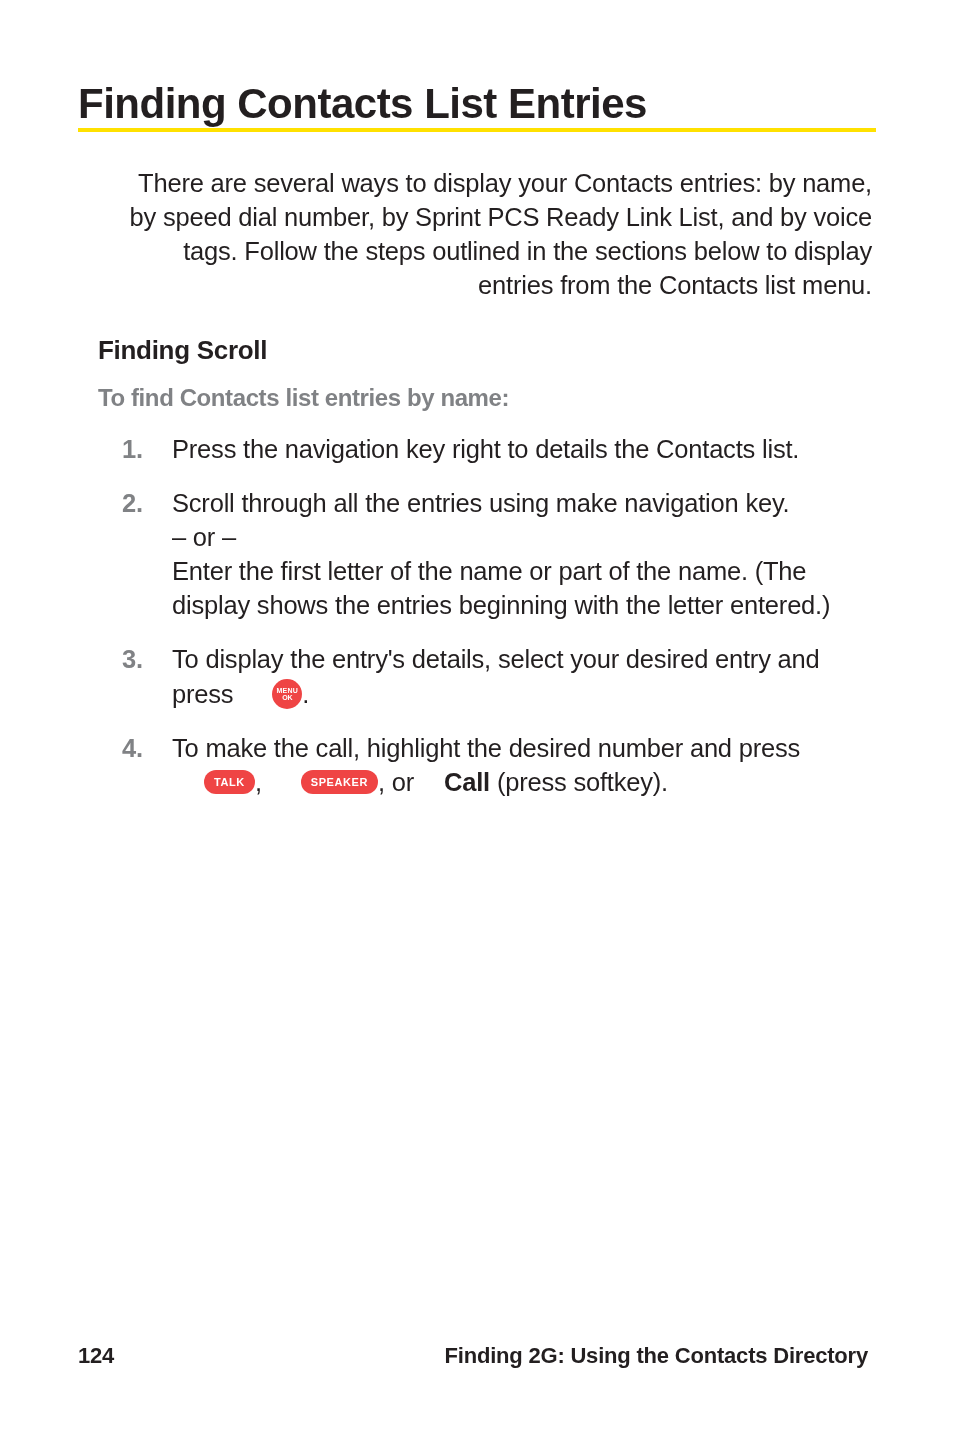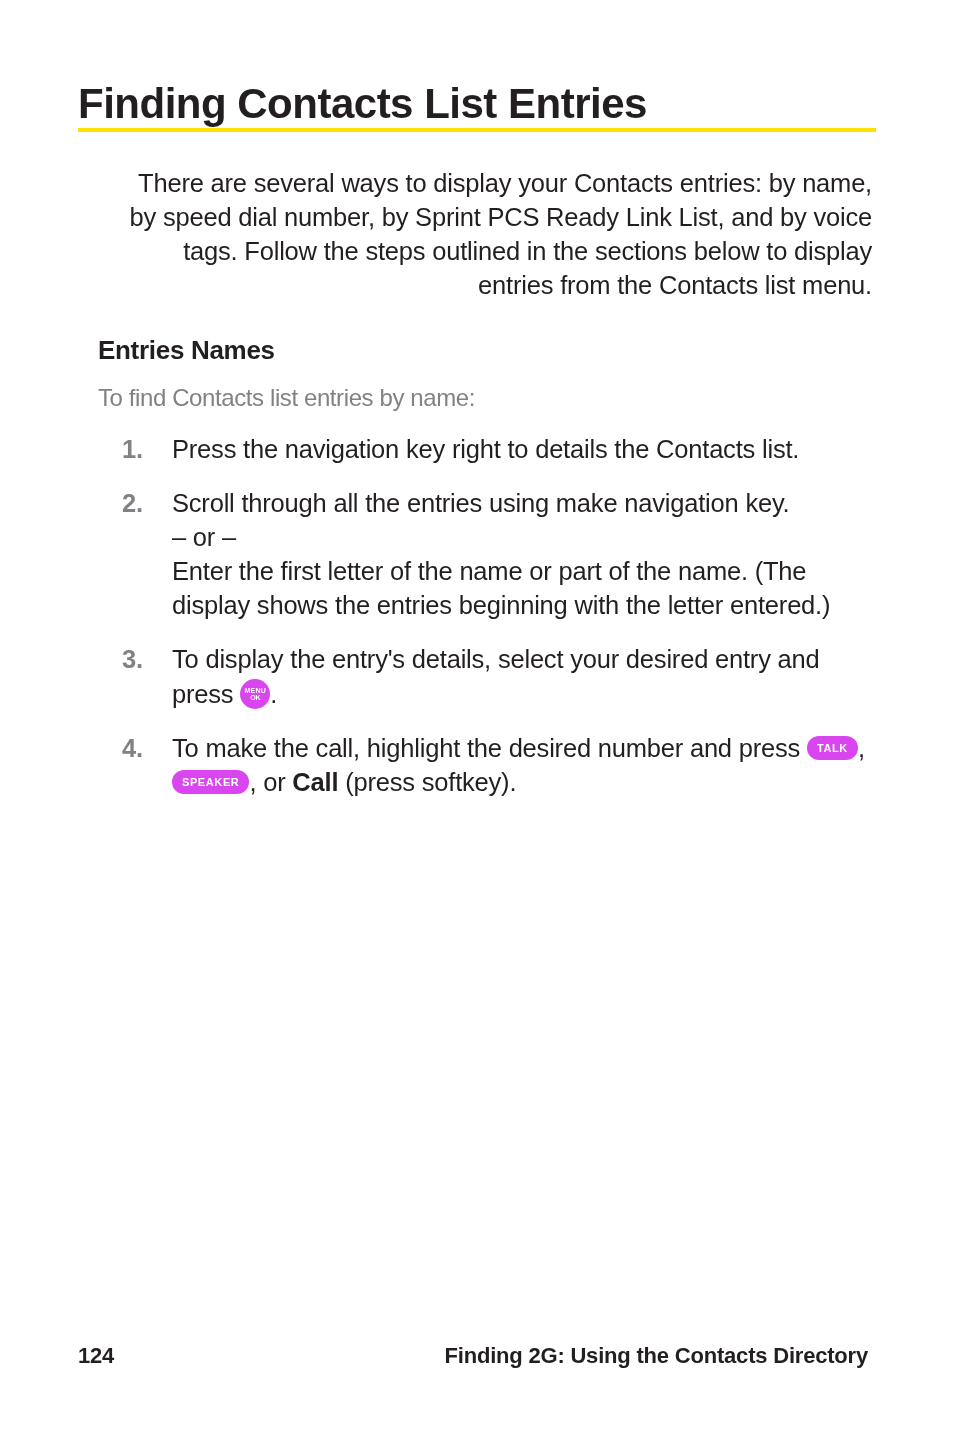--- a/index.html
+++ b/index.html
@@ -43,21 +43,21 @@
   }
   .sub-heading {
     font-size: 26px;
     font-weight: 700;
     margin-bottom: 18px;
     letter-spacing: -0.3px;
     padding-left: 20px;
   }
   .sub-sub {
     font-size: 24px;
-    font-weight: 400;
+    font-weight: 700;
     color: #808285;
     letter-spacing: -0.4px;
     margin-bottom: 20px;
     padding-left: 20px;
   }
   ol.steps {
     list-style: none;
     padding-left: 44px;
   }
   ol.steps > li {
@@ -72,27 +72,28 @@
     font-weight: 700;
     min-width: 50px;
   }
   .step-body {
     flex: 1;
   }
   .icon-pill {
     display: inline-flex;
     align-items: center;
     justify-content: center;
-    background: #d946ef;
+    background: #ef4444;
     color: #ffffff;
     border-radius: 999px;
     text-align: center;
     vertical-align: middle;
     position: relative;
     top: -2px;
+    margin-left: 32px;
   }
   .pill-menu {
     width: 30px;
     height: 30px;
     flex-direction: column;
     line-height: 1;
   }
   .pill-menu .m-top {
     font-size: 7px;
     font-weight: 700;
@@ -107,20 +108,21 @@
   .pill-wide {
     height: 24px;
     padding: 0 10px;
     font-size: 11px;
     font-weight: 700;
     font-family: Arial, sans-serif;
     letter-spacing: 0.6px;
   }
   .bold {
     font-weight: 700;
+    margin-left: 23px;
   }
   .footer {
     position: absolute;
     bottom: 62px;
     left: 78px;
     right: 86px;
     display: flex;
     justify-content: space-between;
     font-size: 22px;
     font-weight: 700;
@@ -131,21 +133,21 @@
 <body>
 
 <div class="page">
   <h1 class="main-title">Finding Contacts List Entries</h1>
   <div class="accent-line"></div>
 
   <div class="indented">
     <p class="intro">There are several ways to display your Contacts entries: by name, by speed dial number, by Sprint PCS Ready Link List, and by voice tags. Follow the steps outlined in the sections below to display entries from the Contacts list menu.</p>
   </div>
 
-  <h2 class="sub-heading">Entries Names</h2>
+  <h2 class="sub-heading">Finding Scroll</h2>
   <p class="sub-sub">To find Contacts list entries by name:</p>
 
   <ol class="steps">
     <li>
       <span class="num">1.</span>
       <span class="step-body">Press the navigation key right to details the Contacts list.</span>
     </li>
 
     <li>
       <span class="num">2.</span>

